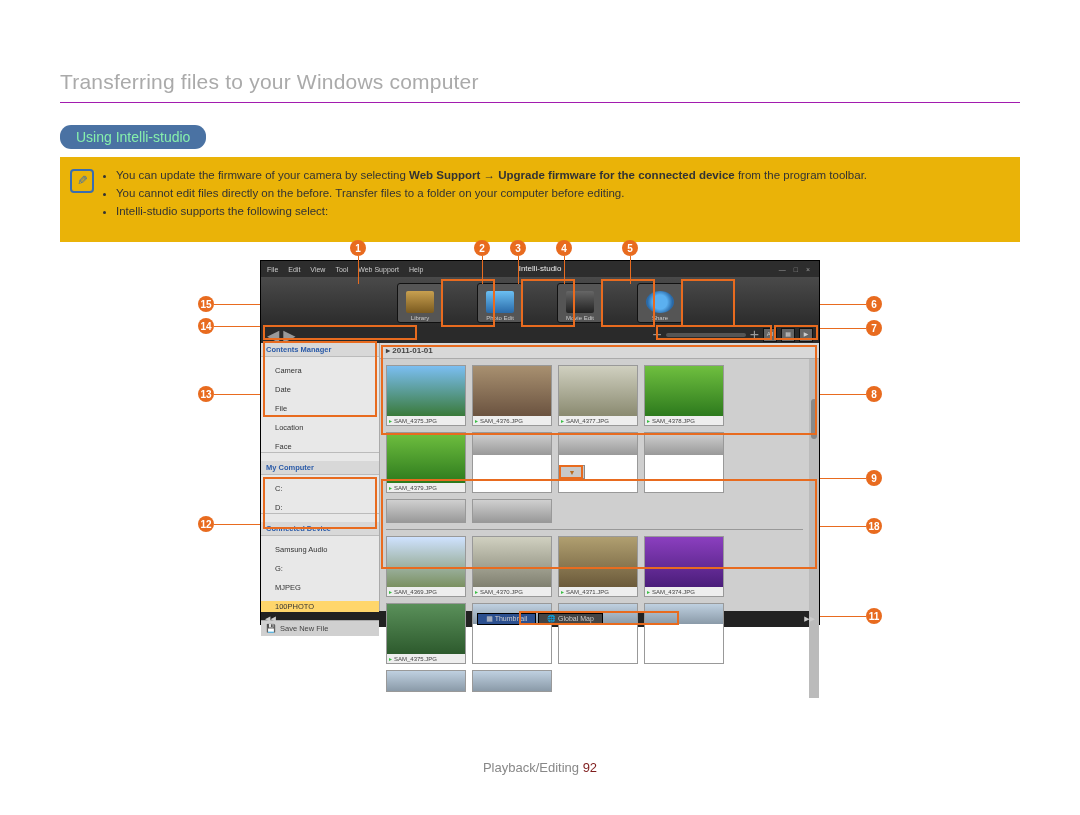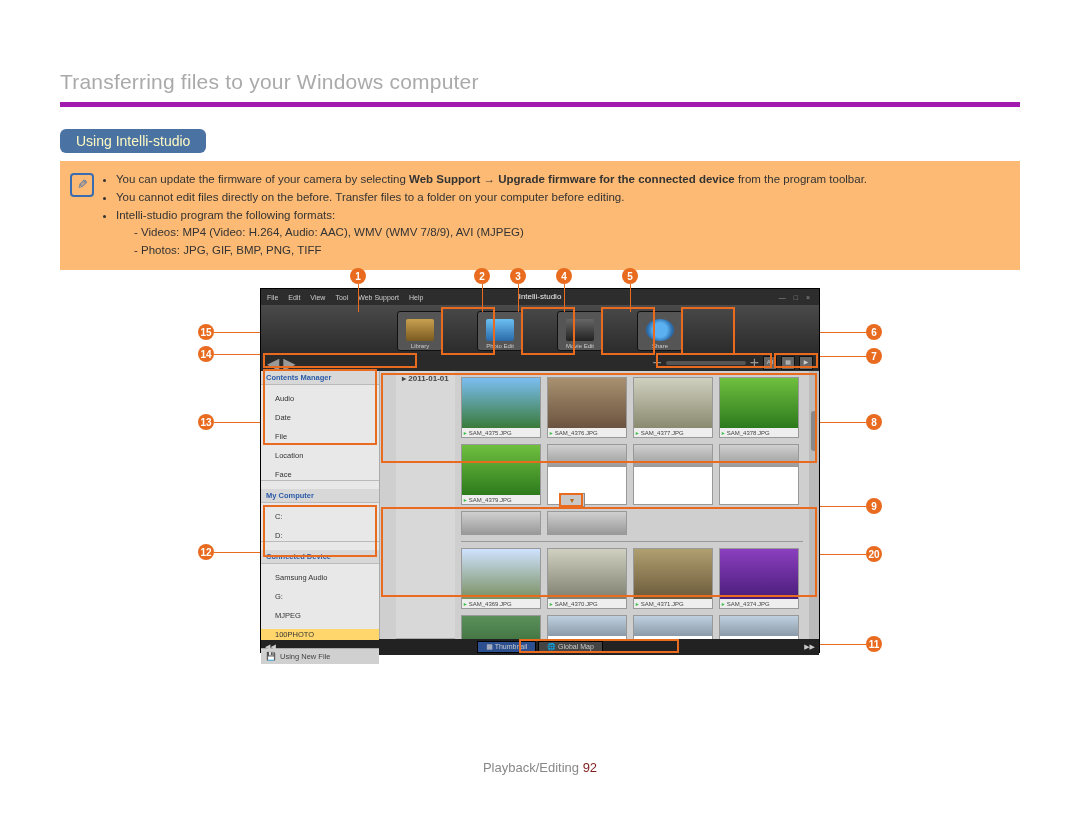--- a/index.html
+++ b/index.html
@@ -13,42 +13,42 @@
     position: relative;
     box-sizing: border-box;
   }
   .page {
     padding: 70px 60px 0 60px;
   }
   .heading {
     color: #aaa;
     font-size: 21px;
     font-weight: 300;
-    border-bottom: 5px solid #a21caf;
+    border-bottom: 1px solid #a21caf;
     padding-bottom: 8px;
     margin-bottom: 22px;
     letter-spacing: 0.2px;
   }
   .pill {
     display: inline-block;
     background: #4a72a3;
-    color: #fef9c3;
+    color: #86efac;
     font-size: 14px;
     padding: 4px 16px;
-    border-radius: 6px;
+    border-radius: 11px;
     margin-bottom: 8px;
   }
   .intro {
     font-size: 13.5px;
     color: #333;
     margin-bottom: 10px;
   }
   .notebox {
-    background: #fdba74;
-    padding: 10px 10px 10px 42px;
+    background: #eab308;
+    padding: 10px 10px 22px 42px;
     font-size: 11.5px;
     line-height: 1.55;
     color: #333;
     position: relative;
     margin-bottom: 18px;
   }
   .notebox .icon {
     position: absolute;
     left: 10px;
     top: 12px;
@@ -218,22 +218,21 @@
     display:flex;
     align-items:center;
     gap:4px;
   }
   .sb-foot::before { content:"💾"; font-size:8px; }
 
   .content {
     flex: 1;
     background: #cfcfcf;
     display: flex;
-    flex-direction: row;
-    padding-left: 16px;
+    flex-direction: column;
   }
   .date-bar {
     font-size: 8px;
     color: #444;
     font-weight: bold;
     padding: 3px 6px;
     background: #d8d8d8;
     border-bottom: 1px solid #aaa;
   }
   .grid {
@@ -321,25 +320,21 @@
     <ul>
       <li>
         <span>You can update the firmware of your camera by selecting </span>
         <b>Web Support</b>
         <span> → </span>
         <b>Upgrade firmware for the connected device</b>
         <span> from the program toolbar.</span>
       </li>
       <li>You cannot edit files directly on the before. Transfer files to a folder on your computer before editing.</li>
       <li>
-        <span>Intelli-studio program the following formats:</span>
-        <ul>
-          <li>Videos: MP4 (Video: H.264, Audio: AAC), WMV (WMV 7/8/9), AVI (MJPEG)</li>
-          <li>Photos: JPG, GIF, BMP, PNG, TIFF</li>
-        </ul>
+        <span>Intelli-studio supports the following select:</span>
       </li>
     </ul>
   </div>
 
   
   <div class="diagram">
 
     <div class="callout" style="left:130px; top:-20px">1</div>
     <div class="lead" style="left:138px; top:-4px; width:1px; height:28px"></div>
     <div class="callout" style="left:254px; top:-20px">2</div>
@@ -361,21 +356,21 @@
     <div class="lead" style="left:-6px; top:264px; height:1px; width:46px"></div>
 
     <div class="callout" style="right:-22px; top:36px">6</div>
     <div class="lead" style="right:-6px; top:44px; height:1px; width:46px"></div>
     <div class="callout" style="right:-22px; top:60px">7</div>
     <div class="lead" style="right:-6px; top:68px; height:1px; width:46px"></div>
     <div class="callout" style="right:-22px; top:126px">8</div>
     <div class="lead" style="right:-6px; top:134px; height:1px; width:46px"></div>
     <div class="callout" style="right:-22px; top:210px">9</div>
     <div class="lead" style="right:-6px; top:218px; height:1px; width:46px"></div>
-    <div class="callout" style="right:-22px; top:258px">20</div>
+    <div class="callout" style="right:-22px; top:258px">18</div>
     <div class="lead" style="right:-6px; top:266px; height:1px; width:46px"></div>
     <div class="callout" style="right:-22px; top:348px">11</div>
     <div class="lead" style="right:-6px; top:356px; height:1px; width:46px"></div>
 
     <div class="app">
       <div class="menubar">
         <span>File</span>
         <span>Edit</span>
         <span>View</span>
         <span>Tool</span>
@@ -422,35 +417,35 @@
         <span style="color:#999">+</span>
         <div class="sq">All</div>
         <div class="sq">▦</div>
         <div class="sq">▶</div>
       </div>
 
       <div class="body-row">
         <div class="sidebar">
           <div class="hbox" style="left:2px; top:80px; width:114px; height:76px; position:absolute"></div>
           <div class="sb-head">Contents Manager</div>
-          <div class="sb-item">Audio</div>
+          <div class="sb-item">Camera</div>
           <div class="sb-item">Date</div>
           <div class="sb-item">File</div>
           <div class="sb-item">Location</div>
           <div class="sb-item sb-sep">Face</div>
           <div class="sb-head">My Computer</div>
           <div class="sb-item">C:</div>
           <div class="sb-item sb-sep">D:</div>
           <div class="sb-head dev">Connected Device</div>
           <div class="hbox" style="left:2px; top:216px; width:114px; height:52px; position:absolute"></div>
           <div class="sb-item">Samsung Audio</div>
           <div class="sb-item">G:</div>
           <div class="sb-item">MJPEG</div>
           <div class="sb-item sel">100PHOTO</div>
-          <div class="sb-foot">Using New File</div>
+          <div class="sb-foot">Save New File</div>
         </div>
 
         <div class="content">
           <div class="date-bar">▸ <span>2011-01-01</span></div>
           <div style="display:flex; flex:1">
             <div class="grid" id="grid">
                 <div class="thumb">
                   <div class="img" style="background:linear-gradient(#7bbef2,#3a7a3a)"></div>
                   <div class="cap">SAM_4375.JPG</div>
                 </div>

